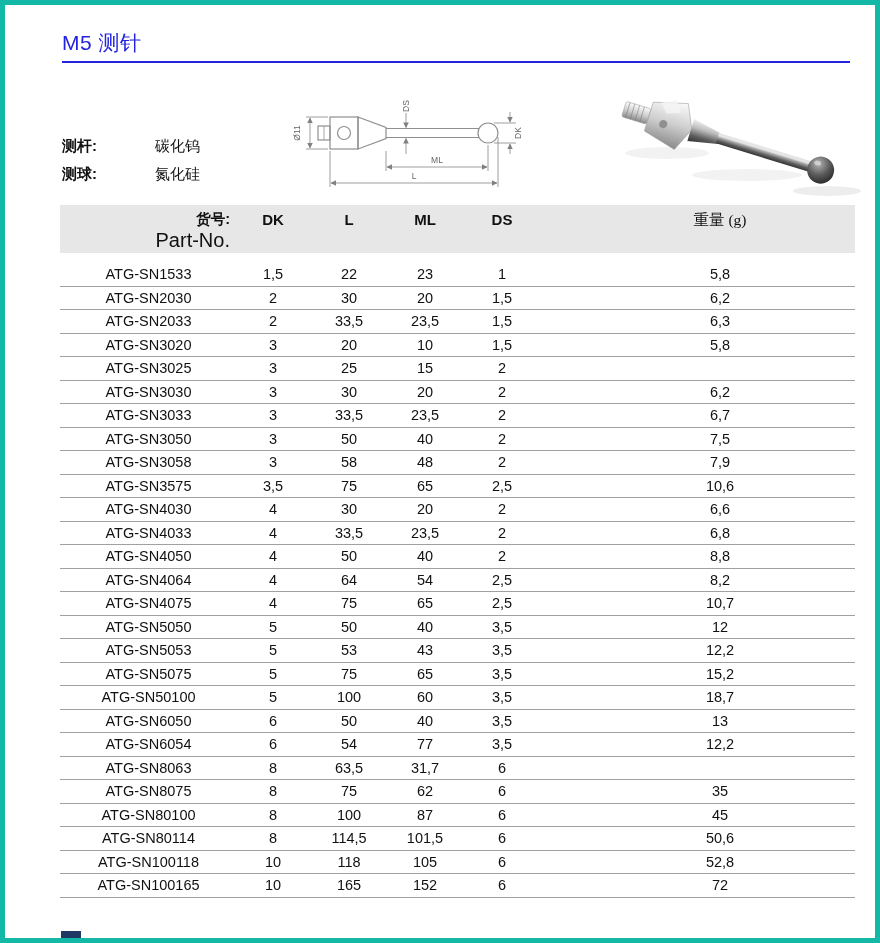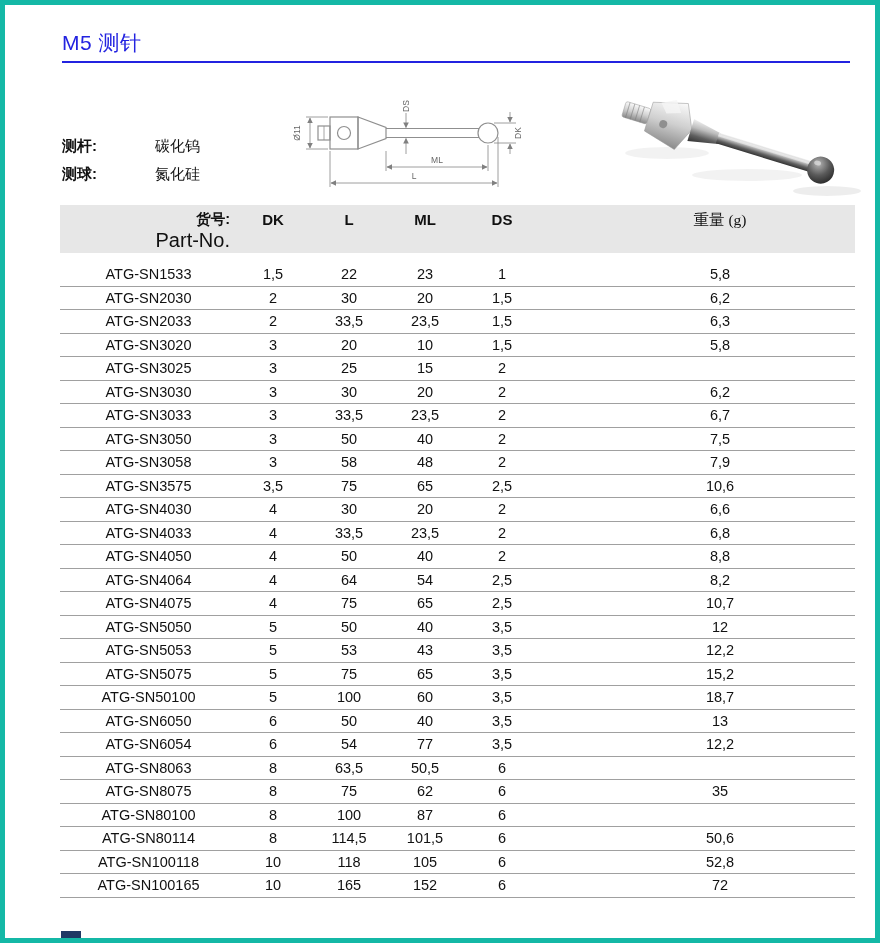--- a/index.html
+++ b/index.html
@@ -329,37 +329,38 @@
         <span class="td c1">6</span>
         <span class="td c2">54</span>
         <span class="td c3">77</span>
         <span class="td c4">3,5</span>
         <span class="td c5">12,2</span>
       </div>
       <div class="trow">
         <span class="td c0">ATG-SN8063</span>
         <span class="td c1">8</span>
         <span class="td c2">63,5</span>
-        <span class="td c3">50,5</span>
+        <span class="td c3">31,7</span>
         <span class="td c4">6</span>
       </div>
       <div class="trow">
         <span class="td c0">ATG-SN8075</span>
         <span class="td c1">8</span>
         <span class="td c2">75</span>
         <span class="td c3">62</span>
         <span class="td c4">6</span>
         <span class="td c5">35</span>
       </div>
       <div class="trow">
         <span class="td c0">ATG-SN80100</span>
         <span class="td c1">8</span>
         <span class="td c2">100</span>
         <span class="td c3">87</span>
         <span class="td c4">6</span>
+        <span class="td c5">45</span>
       </div>
       <div class="trow">
         <span class="td c0">ATG-SN80114</span>
         <span class="td c1">8</span>
         <span class="td c2">114,5</span>
         <span class="td c3">101,5</span>
         <span class="td c4">6</span>
         <span class="td c5">50,6</span>
       </div>
       <div class="trow">

